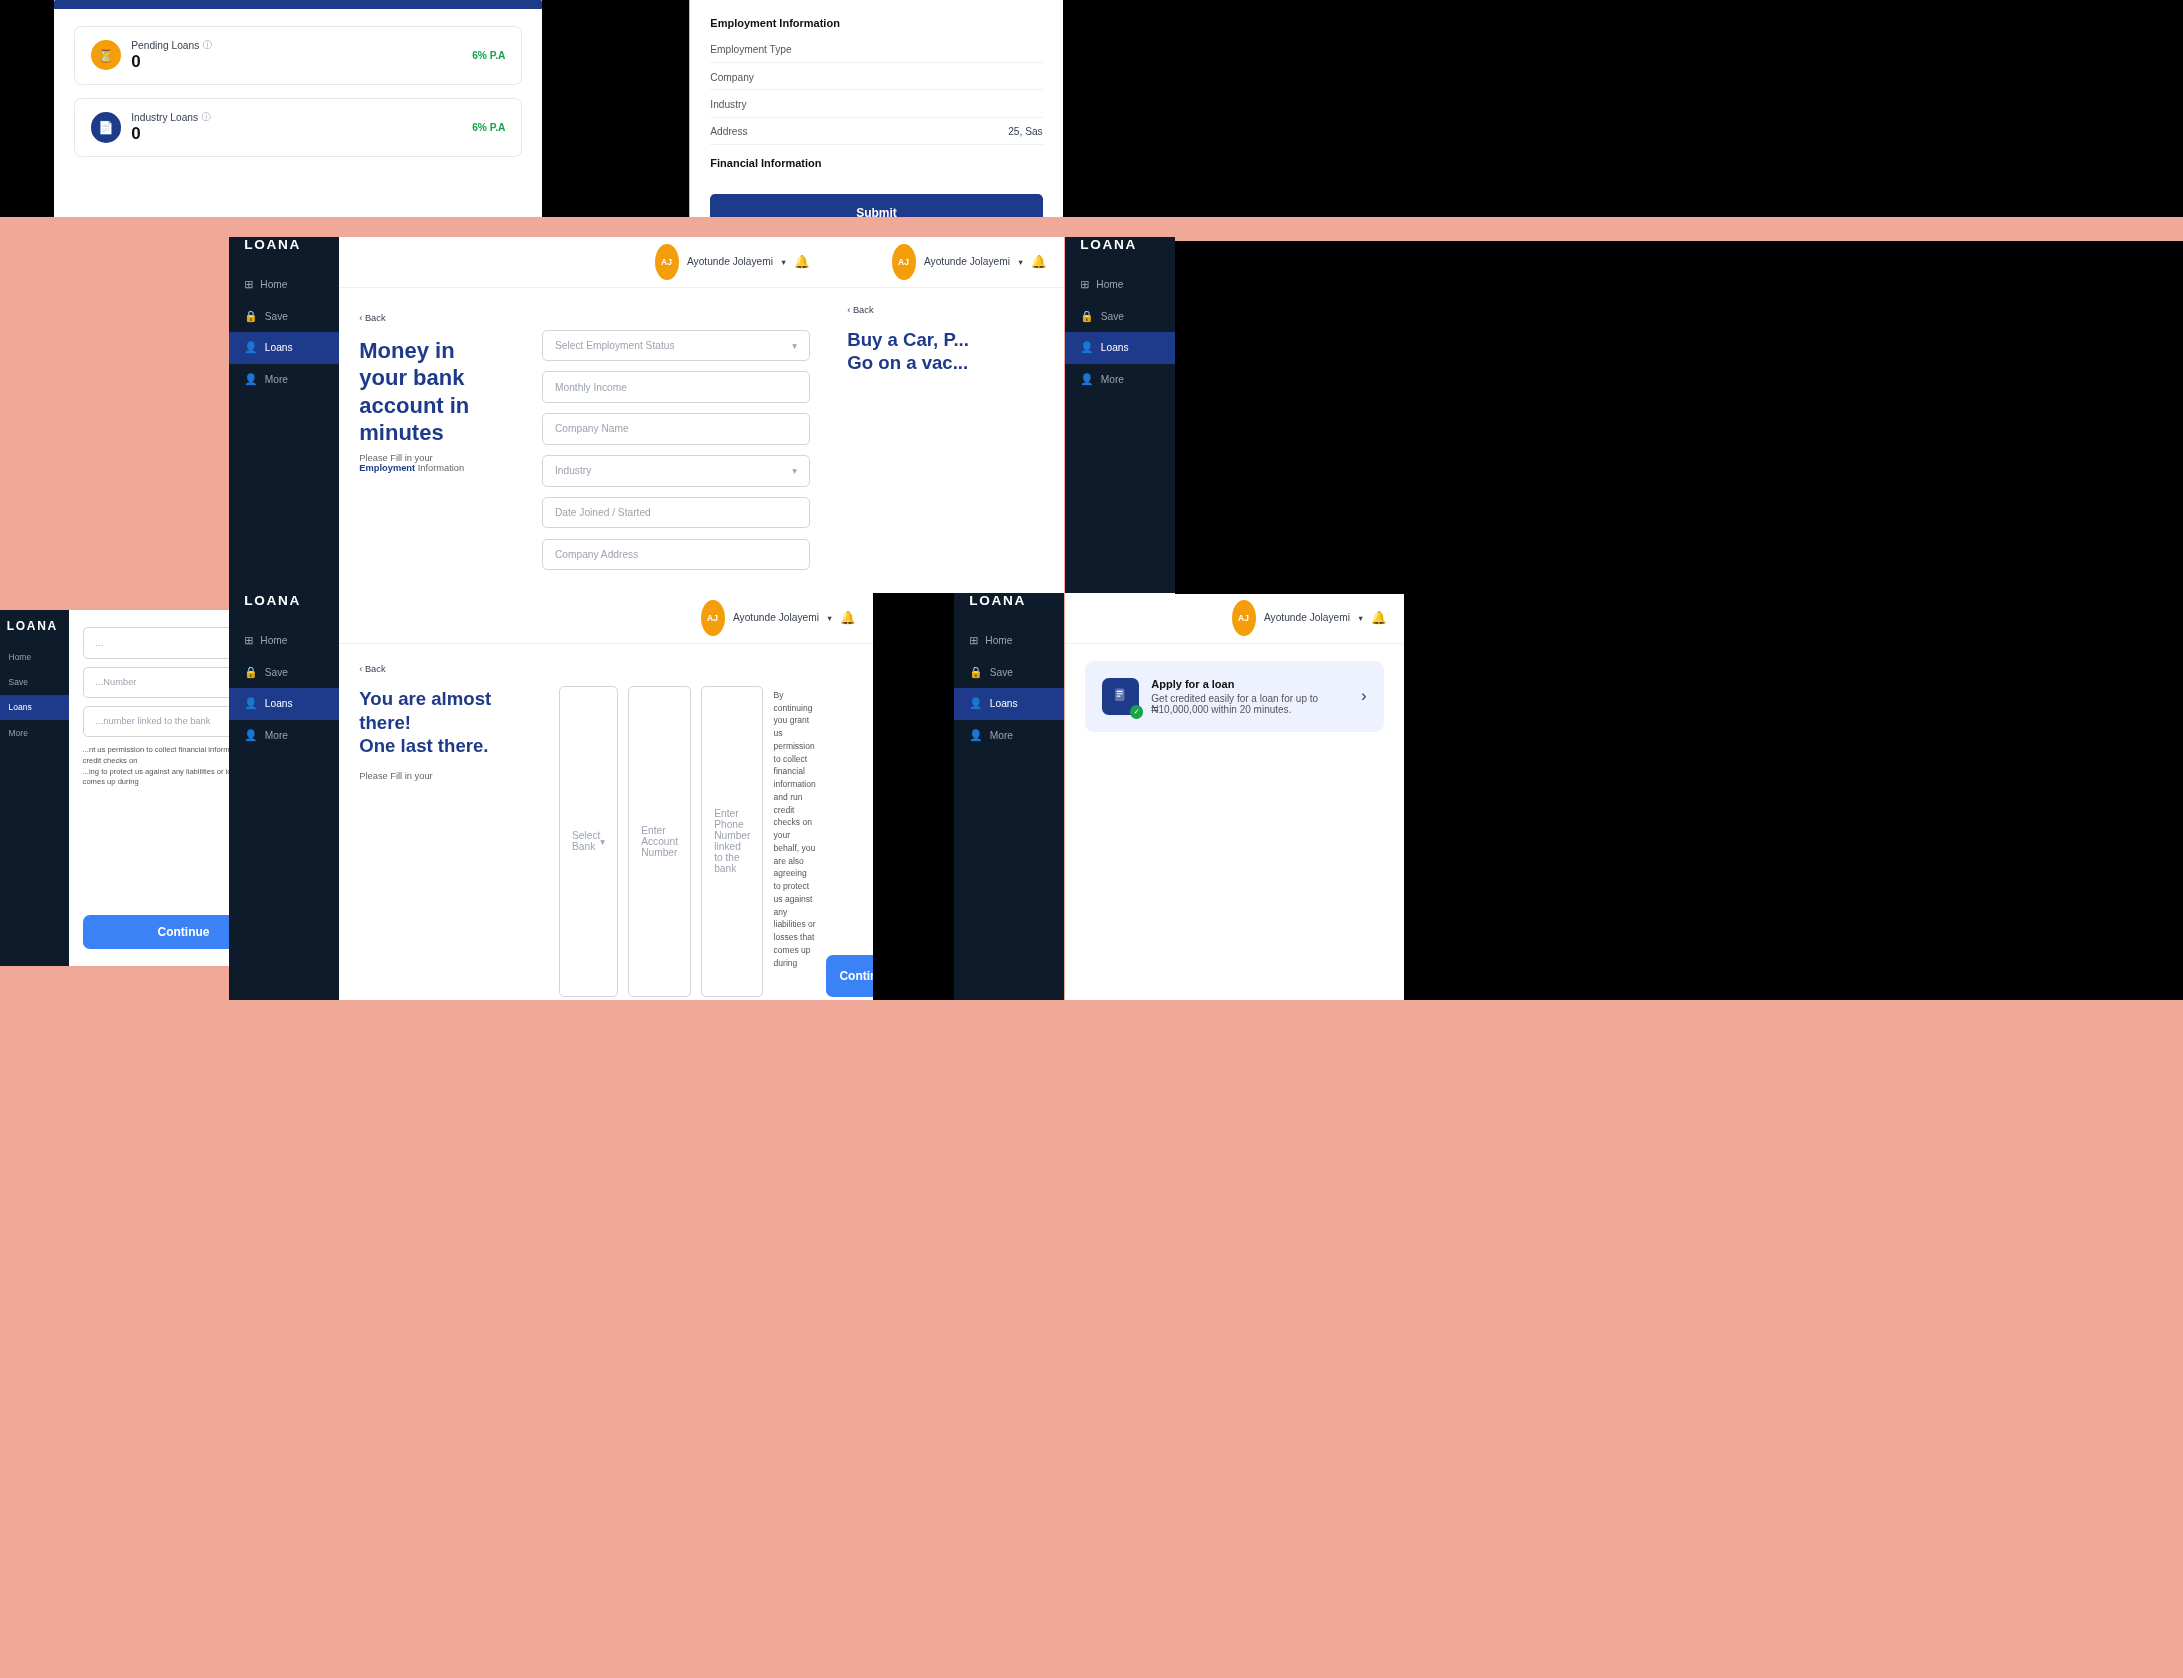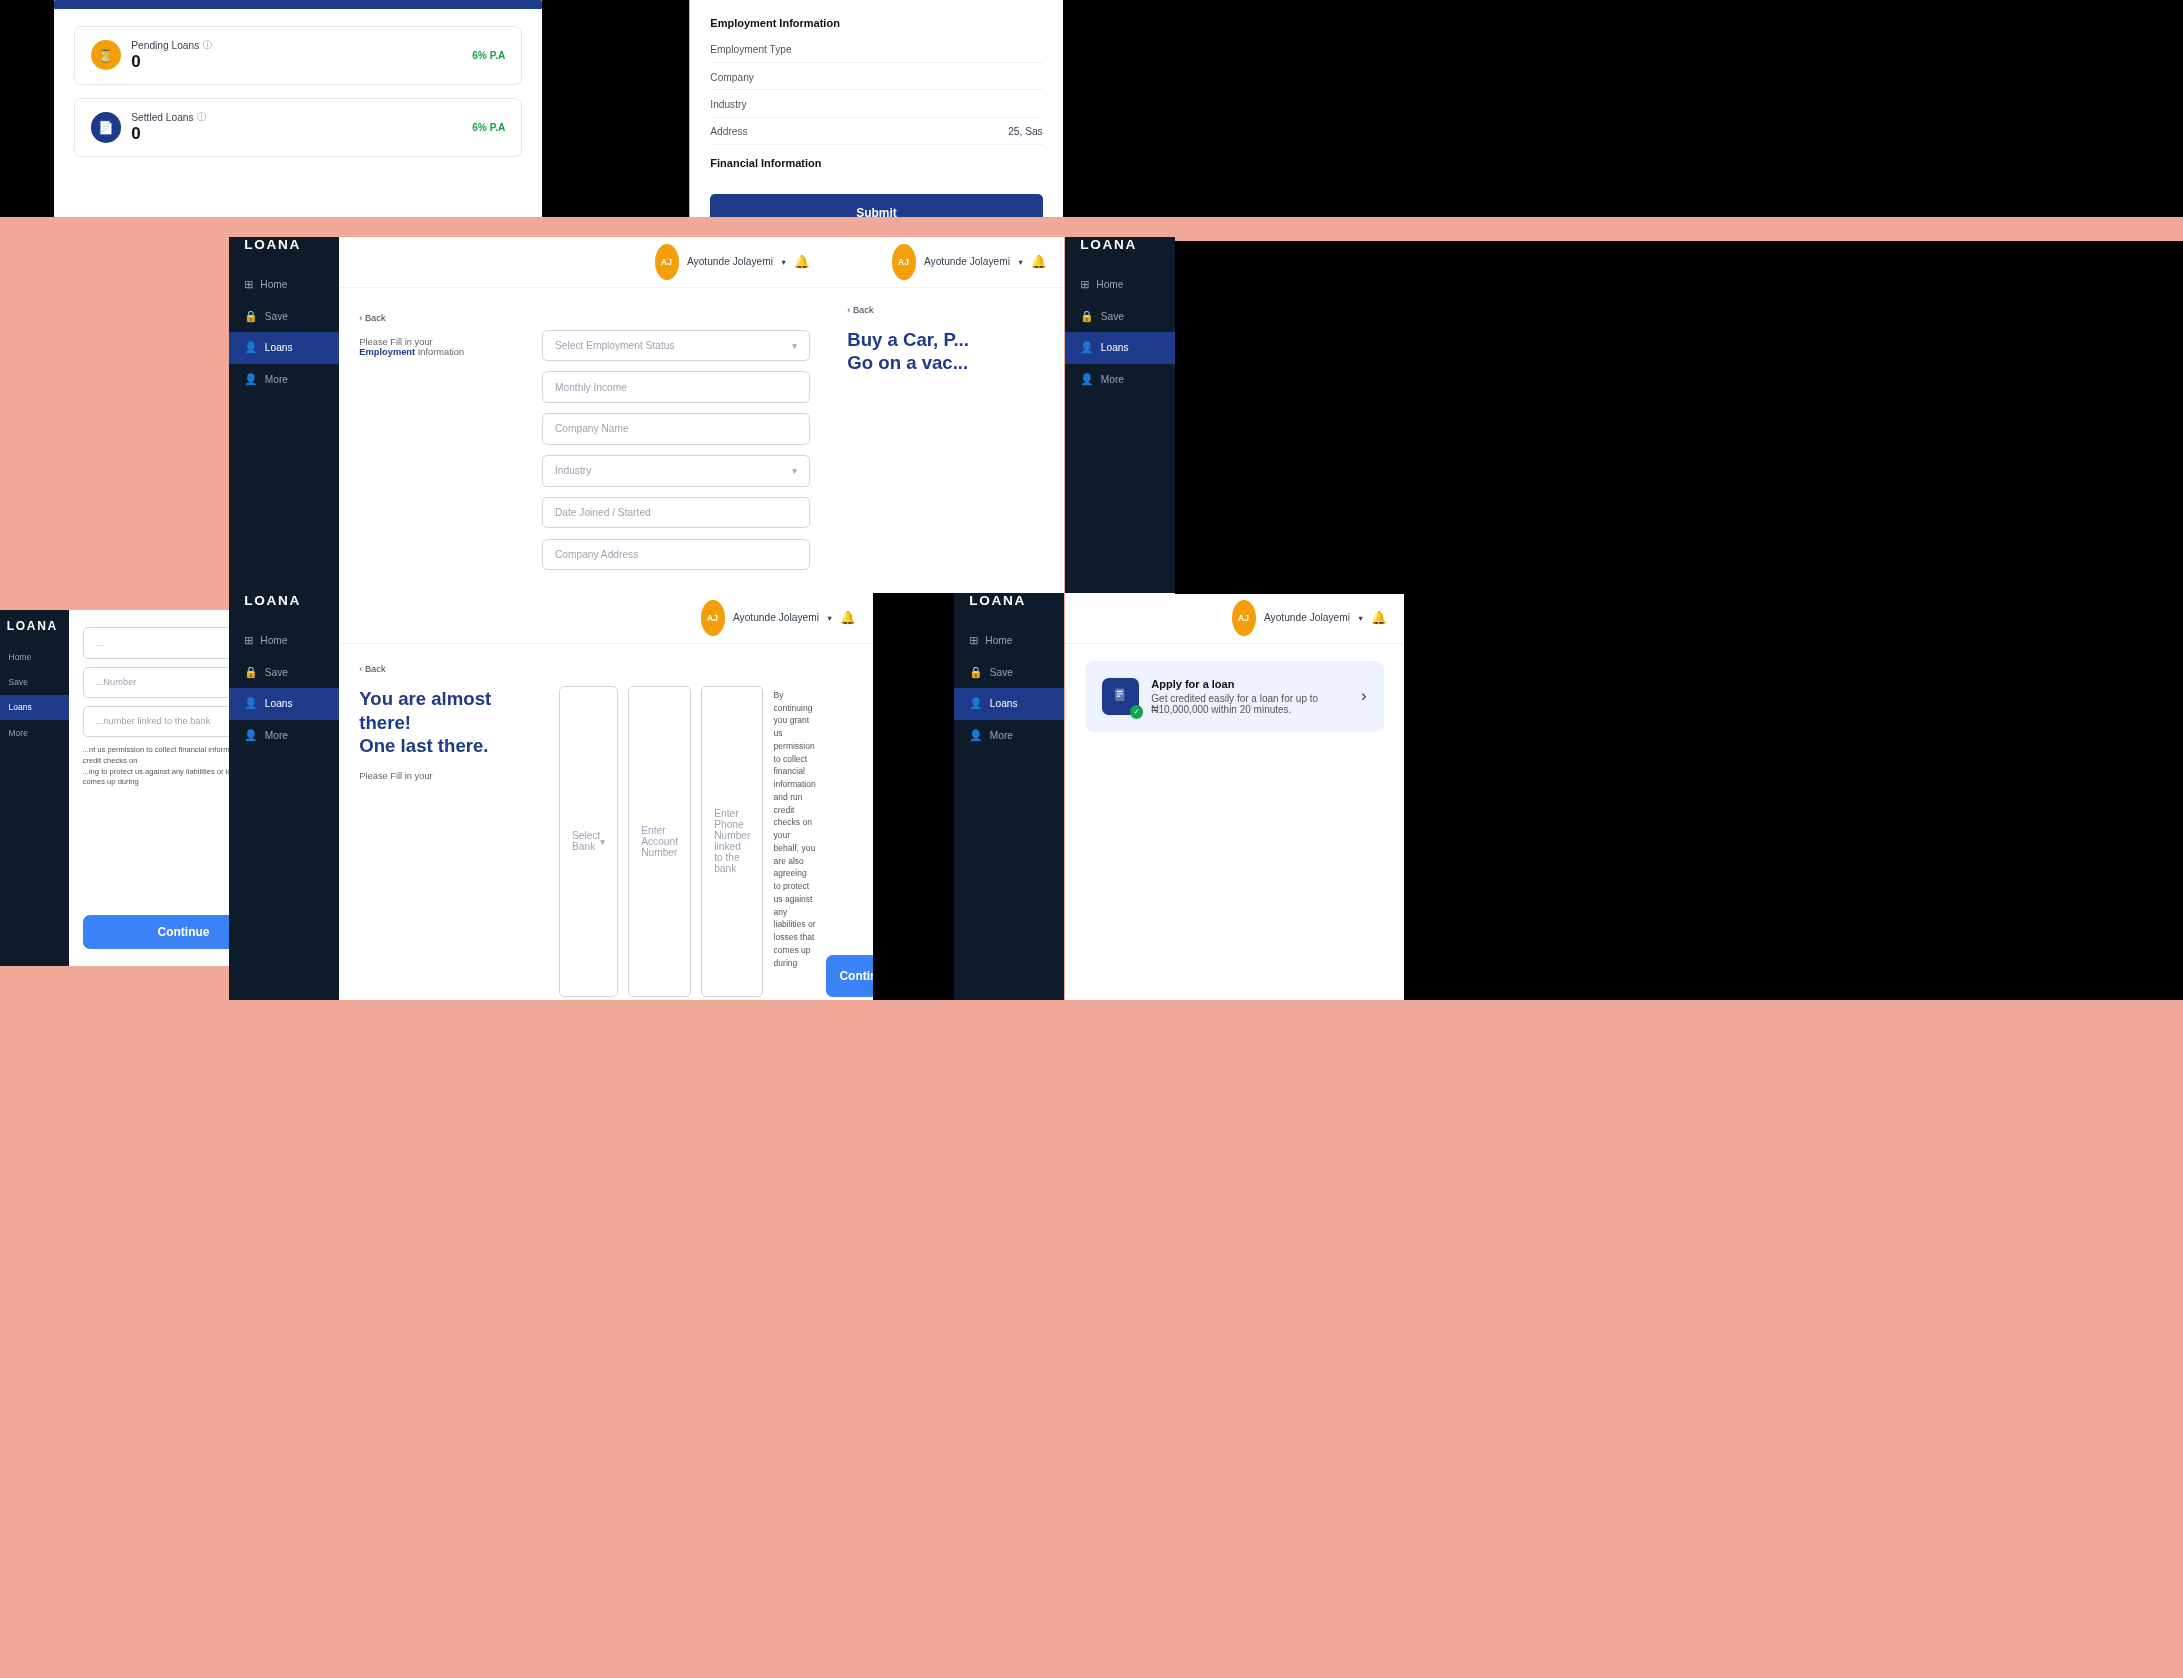--- a/index.html
+++ b/index.html
@@ -277,21 +277,21 @@
           </div>
         </div>
         <div class="loan-rate-green">6% P.A</div>
       </div>
 
       <div class="loan-item">
         <div class="loan-item-left">
           <div class="loan-circle" style="background:#1E3A8A;">📄</div>
           <div>
             <div class="loan-text-label">
-              <span>Settled Loans</span>
+              <span>Industry Loans</span>
               <span style="color:#9CA3AF;font-size:9.3px;">ⓘ</span>
             </div>
             <div class="loan-text-count">0</div>
           </div>
         </div>
         <div class="loan-rate-green">6% P.A</div>
       </div>
     </div>
   </div>
 
@@ -354,20 +354,24 @@
       <span class="topbar-name">Ayotunde Jolayemi</span>
       <span class="topbar-chevron">▾</span>
       <span class="topbar-bell">🔔</span>
     </div>
     <div style="display:flex;height:calc(100% - 37px);">
 
       <div style="width:186px;padding:25.4px 20.3px;flex-shrink:0;">
         <div class="back-btn">
           <span>‹</span>
           <span>Back</span>
+        </div>
+        <div class="big-title">
+          <span>Money in your bank</span><br>
+          <span>account in minutes</span>
         </div>
         <div class="small-note">
           <span>Please Fill in your</span><br>
           <strong><span>Employment</span></strong>
           <span> Information</span>
         </div>
       </div>
 
       <div style="flex:1;padding:42px 17px 17px;display:flex;flex-direction:column;gap:10.2px;overflow:hidden;">
 

